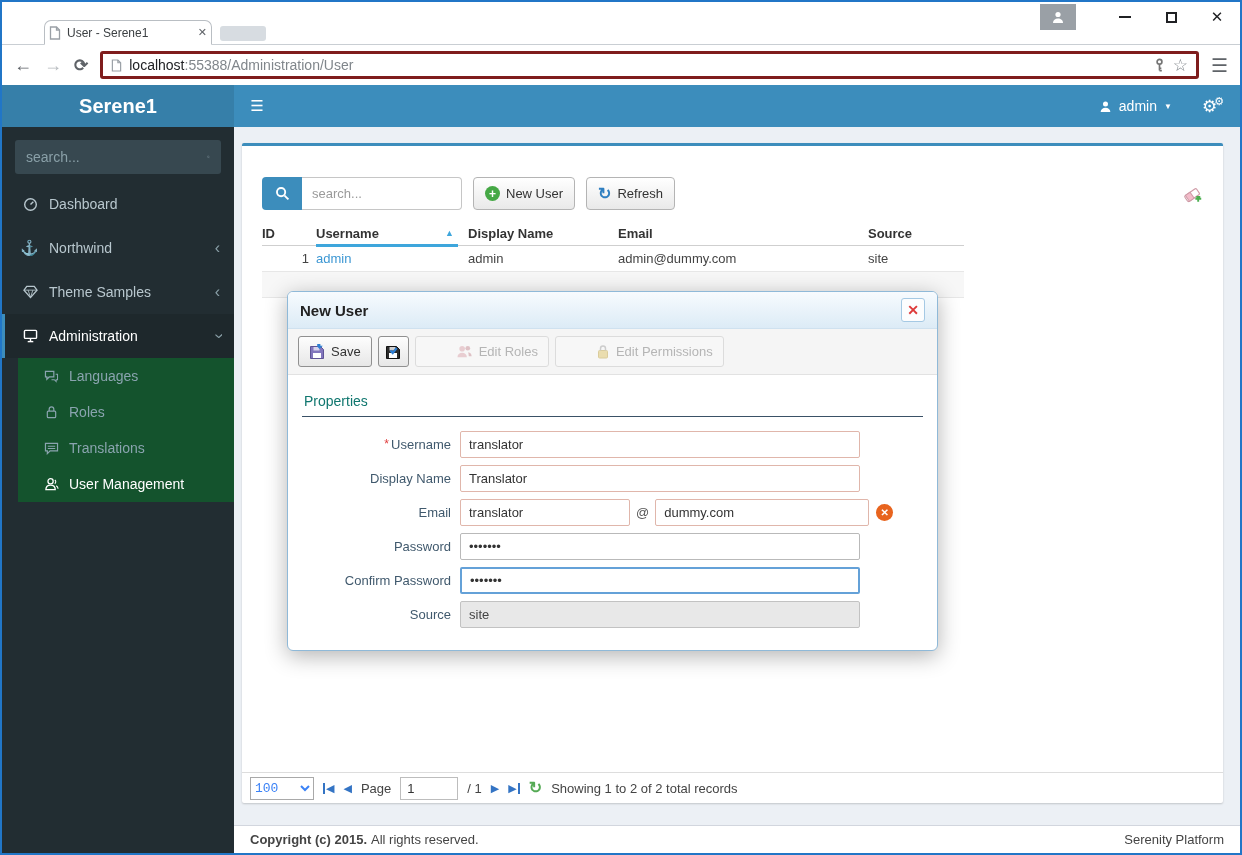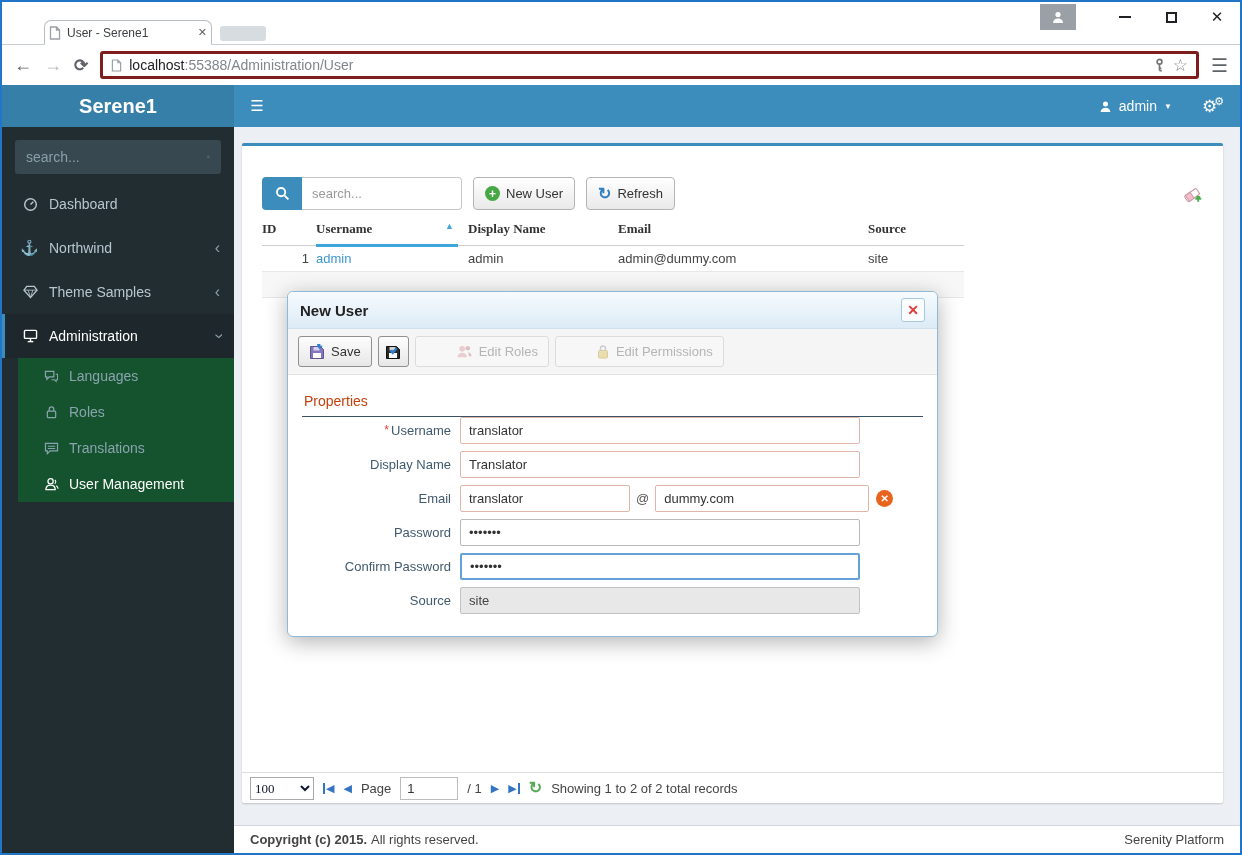--- a/index.html
+++ b/index.html
@@ -73,31 +73,31 @@
   .tool-btn { height:33px; display:flex; align-items:center; gap:6px; padding:0 11px; margin-left:11px;
               border:1px solid #b4b4b4; border-radius:4px; background:linear-gradient(#ffffff,#e9e9e9);
               font-size:13px; color:#333; }
   .plus-circle { width:15px; height:15px; background:#45a845; border-radius:50%; color:#fff; font-size:12px; font-weight:bold; display:flex; align-items:center; justify-content:center; line-height:1; }
   .refresh-blue { color:#2f7fc1; font-size:16px; font-weight:bold; line-height:1; }
   .eraser-wrap { margin-left:auto; }
 
   .grid { width:702px; font-size:13px; }
   .g-head, .g-row { display:grid; grid-template-columns:54px 152px 150px 250px 96px; align-items:center; }
   .g-head { font-weight:bold; color:#333; border-bottom:1px solid #cfcfcf; height:25px; }
-  .g-h { position:relative; height:100%; display:flex; align-items:flex-start;font-family:Liberation Serif, serif; }
+  .g-h { position:relative; height:100%; display:flex; align-items:center; }
   .g-h.sorted::after { content:""; position:absolute; left:0; right:10px; bottom:-2px; height:3px; background:#3ea6dc; }
   .sort-asc { color:#3ea6dc; font-size:9px; margin-left:auto; margin-right:14px; }
   .g-row { height:26px; color:#444; border-bottom:1px solid #e7e7e7; }
   .g-row.stripe { background:#f7f7f7; }
   .cell-id { text-align:right; padding-right:7px; }
   .link { color:#3c97d3; }
 
   .grid-fill { flex:1; }
   .pager { height:31px; border-top:1px solid #ddd; display:flex; align-items:center; gap:9px; padding:0 8px; font-size:13px; color:#444; }
-  .size-select { width:64px; height:23px; border:1px solid #a9a9a9; background:#fff; font-size:13px; font-family:Liberation Serif, serif; color:#0f172a; }
+  .size-select { width:64px; height:23px; border:1px solid #a9a9a9; background:#fff; font-size:13px; font-family:Liberation Mono, monospace; color:#3b82f6; }
   .pg-btn { display:flex; align-items:center; color:#3474c4; font-size:11px; gap:1px; }
   .pg-bar { width:2px; height:11px; background:#3474c4; }
   .page-input { width:58px; height:23px; border:1px solid #bdbdbd; padding:0 6px; font-size:13px; font-family:inherit; color:#333; }
   .pg-refresh { color:#55aa55; font-size:16px; font-weight:bold; line-height:1; }
 
   .footer { height:28px; background:#fff; border-top:1px solid #d2d6de; display:flex; align-items:center; padding:0 16px; font-size:13px; color:#444; }
   .footer b { margin-right:4px; }
   .footer-right { margin-left:auto; color:#444; }
 
   
@@ -108,21 +108,21 @@
   .dlg-title-text { font-size:15px; font-weight:bold; color:#222; }
   .dlg-close { margin-left:auto; width:24px; height:24px; border:1px solid #a5c9e4; border-radius:3px; background:#fcfdfe;
                color:#dd3a3a; font-weight:bold; font-size:14px; display:flex; align-items:center; justify-content:center; }
   .dlg-toolbar { padding:7px 10px; background:#f5f5f5; border-bottom:1px solid #e2e2e2; display:flex; align-items:center; gap:6px; }
   .dlg-btn { height:31px; display:flex; align-items:center; gap:6px; padding:0 10px; border:1px solid #909090;
              border-radius:3px; background:linear-gradient(#fdfdfd,#e7e7e7); font-size:13px; color:#333; }
   .dlg-btn.icon-only { width:31px; justify-content:center; padding:0; }
   .dlg-btn.disabled { border-color:#dcdcdc; background:#f7f7f7; color:#b5b5b5;padding-left:40px; }
   .dlg-btn.disabled svg { opacity:0.45; }
   .dlg-body { padding:16px 14px 22px 14px; }
-  .category-title { color:#c2410c; font-size:14px; padding:2px 2px 7px 2px; border-bottom:1px solid #3a5166; }
+  .category-title { color:#0f766e; font-size:14px; padding:2px 2px 7px 2px; border-bottom:1px solid #3a5166; margin-bottom:14px; }
   .frow { display:flex; align-items:center; margin-bottom:7px; }
   .flabel { width:158px; text-align:right; padding-right:9px; color:#40596d; font-size:13px; white-space:nowrap; }
   .req { color:#e03c3c; margin-right:2px; font-size:12px; vertical-align:top; }
   .finput { width:400px; height:27px; border:1px solid #e0b6ab; border-radius:2px; padding:0 8px; font-size:13px;
             font-family:inherit; color:#333; outline:none; }
   .finput.gray-border { border-color:#b9b9b9; }
   .finput.focused { border:2px solid #64a1d8; }
   .finput.readonly { background:#e8e8e8; border-color:#c2c2c2; color:#444; }
   .email-user { width:170px; }
   .email-domain { width:214px; }

